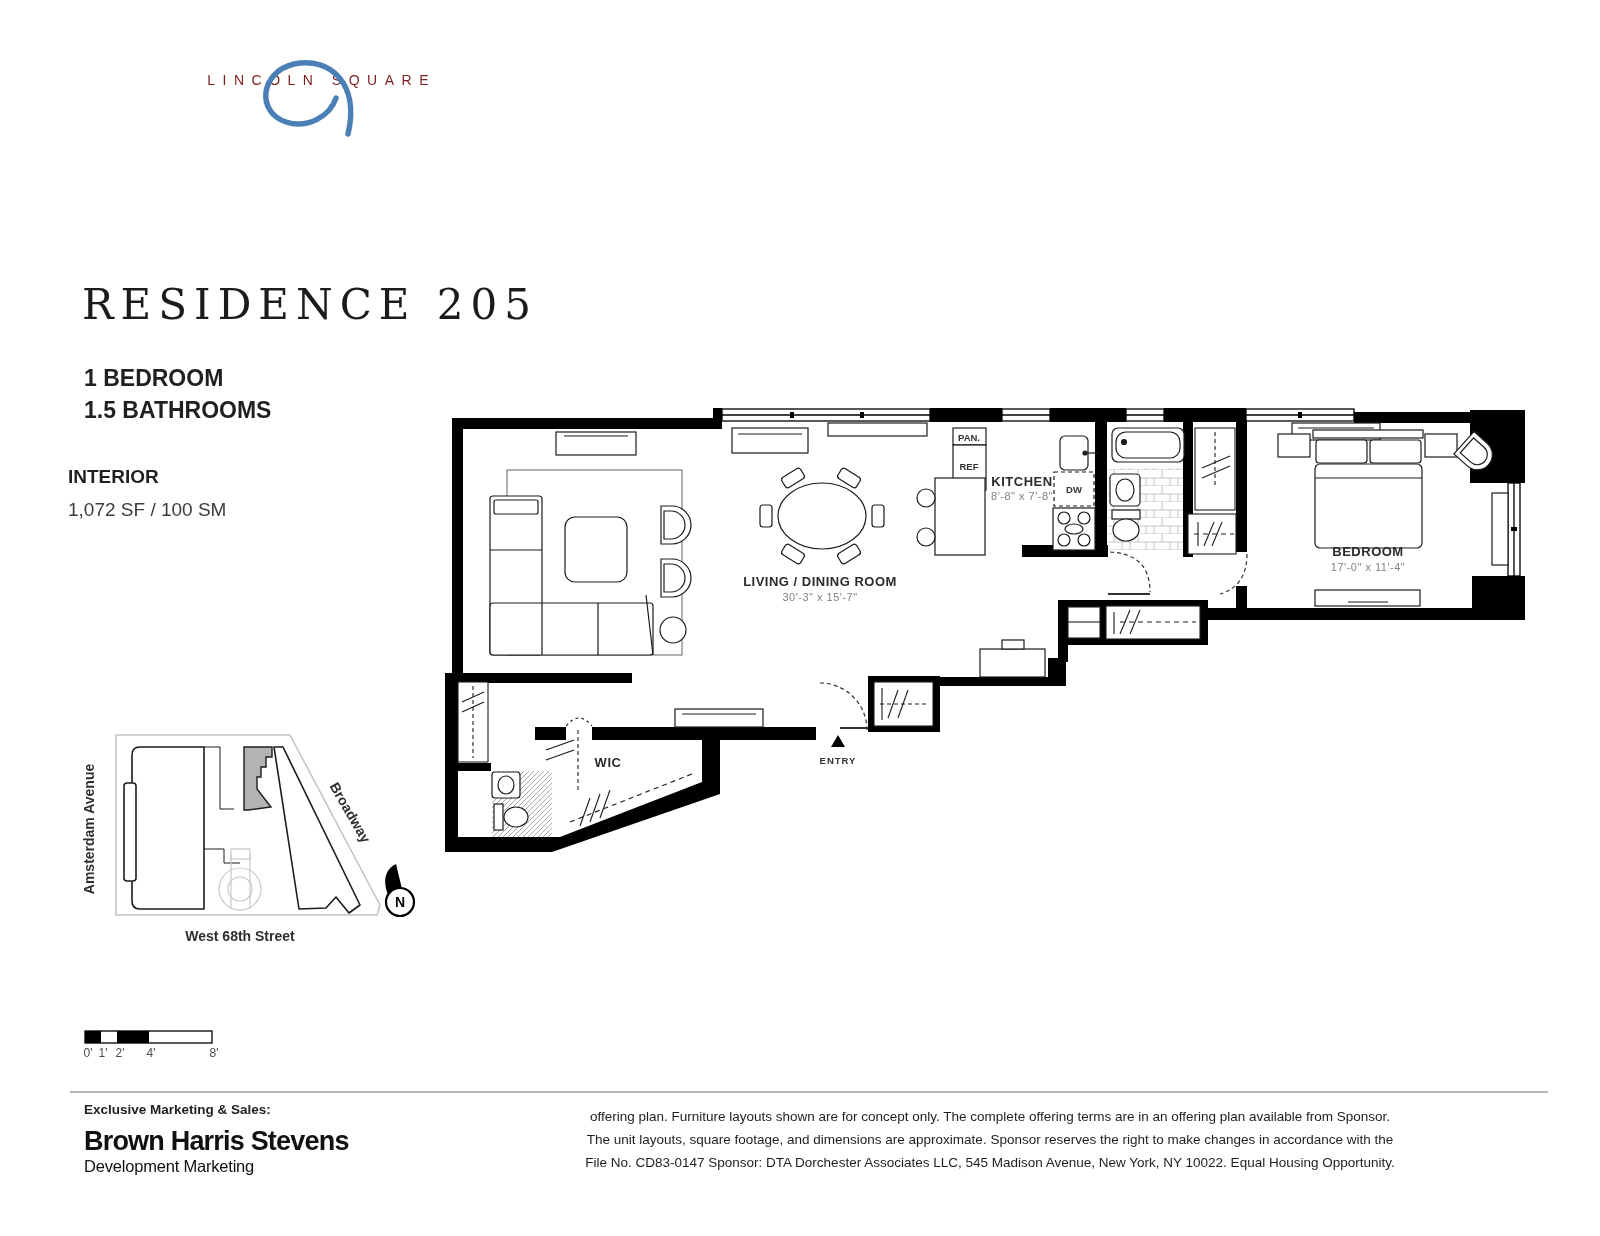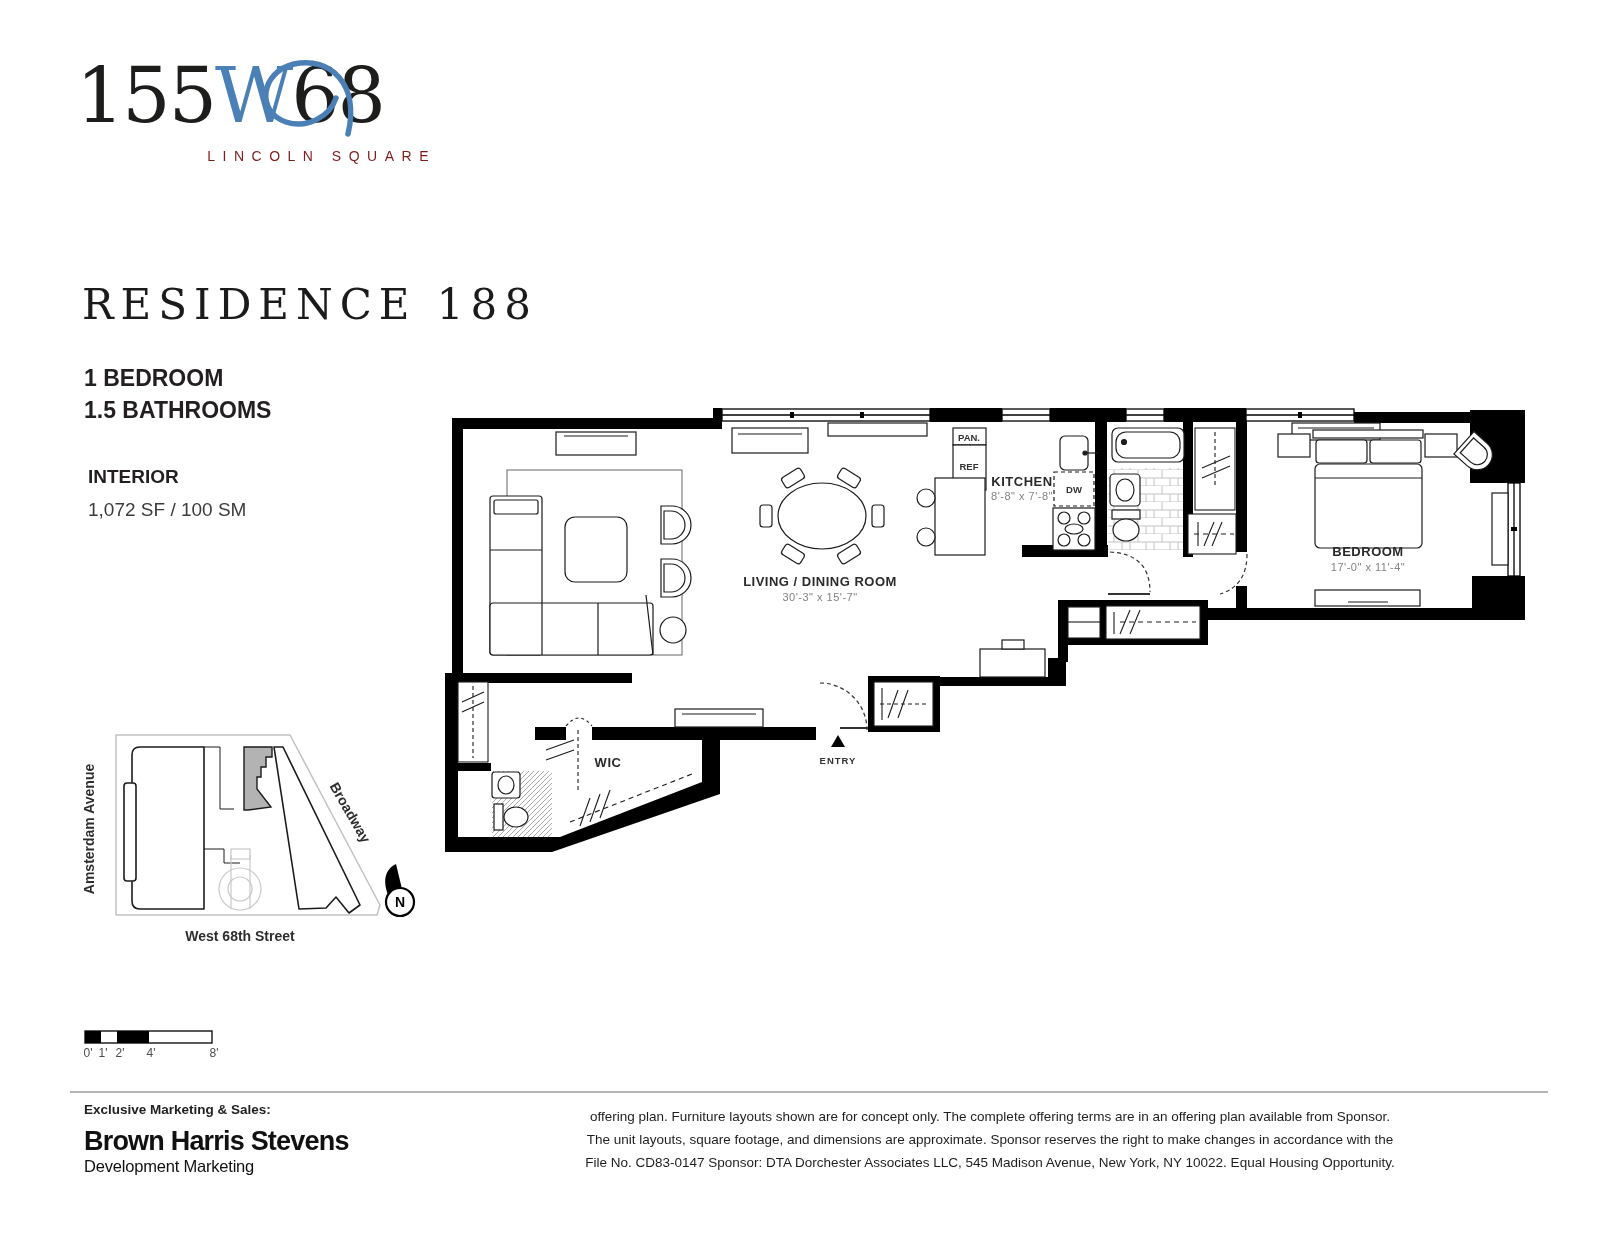--- a/index.html
+++ b/index.html
@@ -15,21 +15,21 @@
                letter-spacing:-2px; color:#1d1d1b; white-space:nowrap; }
   .logo-w { color:#4a80b5; }
   #logo-swash { position:absolute; left:96px; top:-16px; pointer-events:none; }
   .tagline { margin-top:14px; margin-left:38px; font-size:14px; letter-spacing:7.5px;
              color:#7f1d1d; font-weight:400;text-align:right; }
 
   
   #res-title { left:82px; top:280px; font-family:"DejaVu Serif", serif; font-size:42px;
                letter-spacing:7px; color:#1b1b1b; font-weight:400; }
   #specs { left:84px; top:362px; font-size:23px; font-weight:bold; color:#231f20; line-height:32px; }
-  #interior { left:88px; top:460px; font-size:19px; color:#231f20; line-height:33px; }
+  #interior { left:68px; top:460px; font-size:19px; color:#231f20; line-height:33px; }
   #interior .lbl { font-weight:bold; }
   #interior .val { color:#3c3c3c; }
 
   
   #divider { left:70px; top:1091px; width:1478px; height:2px; background:#b5b5b5; }
   #footer-left { left:84px; top:1102px; }
   #footer-left .sales { font-size:13.5px; font-weight:bold; color:#222; }
   #footer-left .bhs { margin-top:9px; font-size:27px; font-weight:bold; letter-spacing:-0.8px; color:#111;text-align:center; }
   #footer-left .dev { font-size:16.5px; color:#111; margin-top:0px; letter-spacing:-0.2px; }
   #disclaimer { left:555px; top:1105px; width:870px; text-align:center;
@@ -39,28 +39,27 @@
   .room-name { font-size:13px; font-weight:bold; fill:#2b2b2b; letter-spacing:.5px; }
   .room-dim  { font-size:11px; fill:#828282; letter-spacing:.5px; }
   .tiny-lbl  { font-size:9.5px; font-weight:bold; fill:#333; }
   .map-street{ font-size:14px; font-weight:bold; fill:#2e2e2e; }
   .scale-lbl { font-size:12px; fill:#4c4c4c; }
 </style>
 </head>
 <body>
 
 <div class="abs" id="logo">
-  <div class="logo-line"><span>155</span><span class="logo-w">W</span><span>68</span></div>
   <svg id="logo-swash" width="220" height="100" viewBox="0 0 220 100">
     <path d="M176,92 C188,42 158,14 122,22 C88,30 84,70 114,80 C136,87 158,74 164,56" fill="none" stroke="#4a80b5" stroke-width="5.5" stroke-linecap="round"></path>
   </svg>
   <div class="tagline">LINCOLN SQUARE</div>
 </div>
 
-<div class="abs" id="res-title">RESIDENCE 188</div>
+<div class="abs" id="res-title">RESIDENCE 205</div>
 <div class="abs" id="specs">
   <div>1 BEDROOM</div>
   <div>1.5 BATHROOMS</div>
 </div>
 <div class="abs" id="interior">
   <div class="lbl">INTERIOR</div>
   <div class="val">1,072 SF / 100 SM</div>
 </div>
 
 <svg class="abs" style="left:430px; top:390px;" width="1102" height="478" viewBox="0 0 1102 478">

